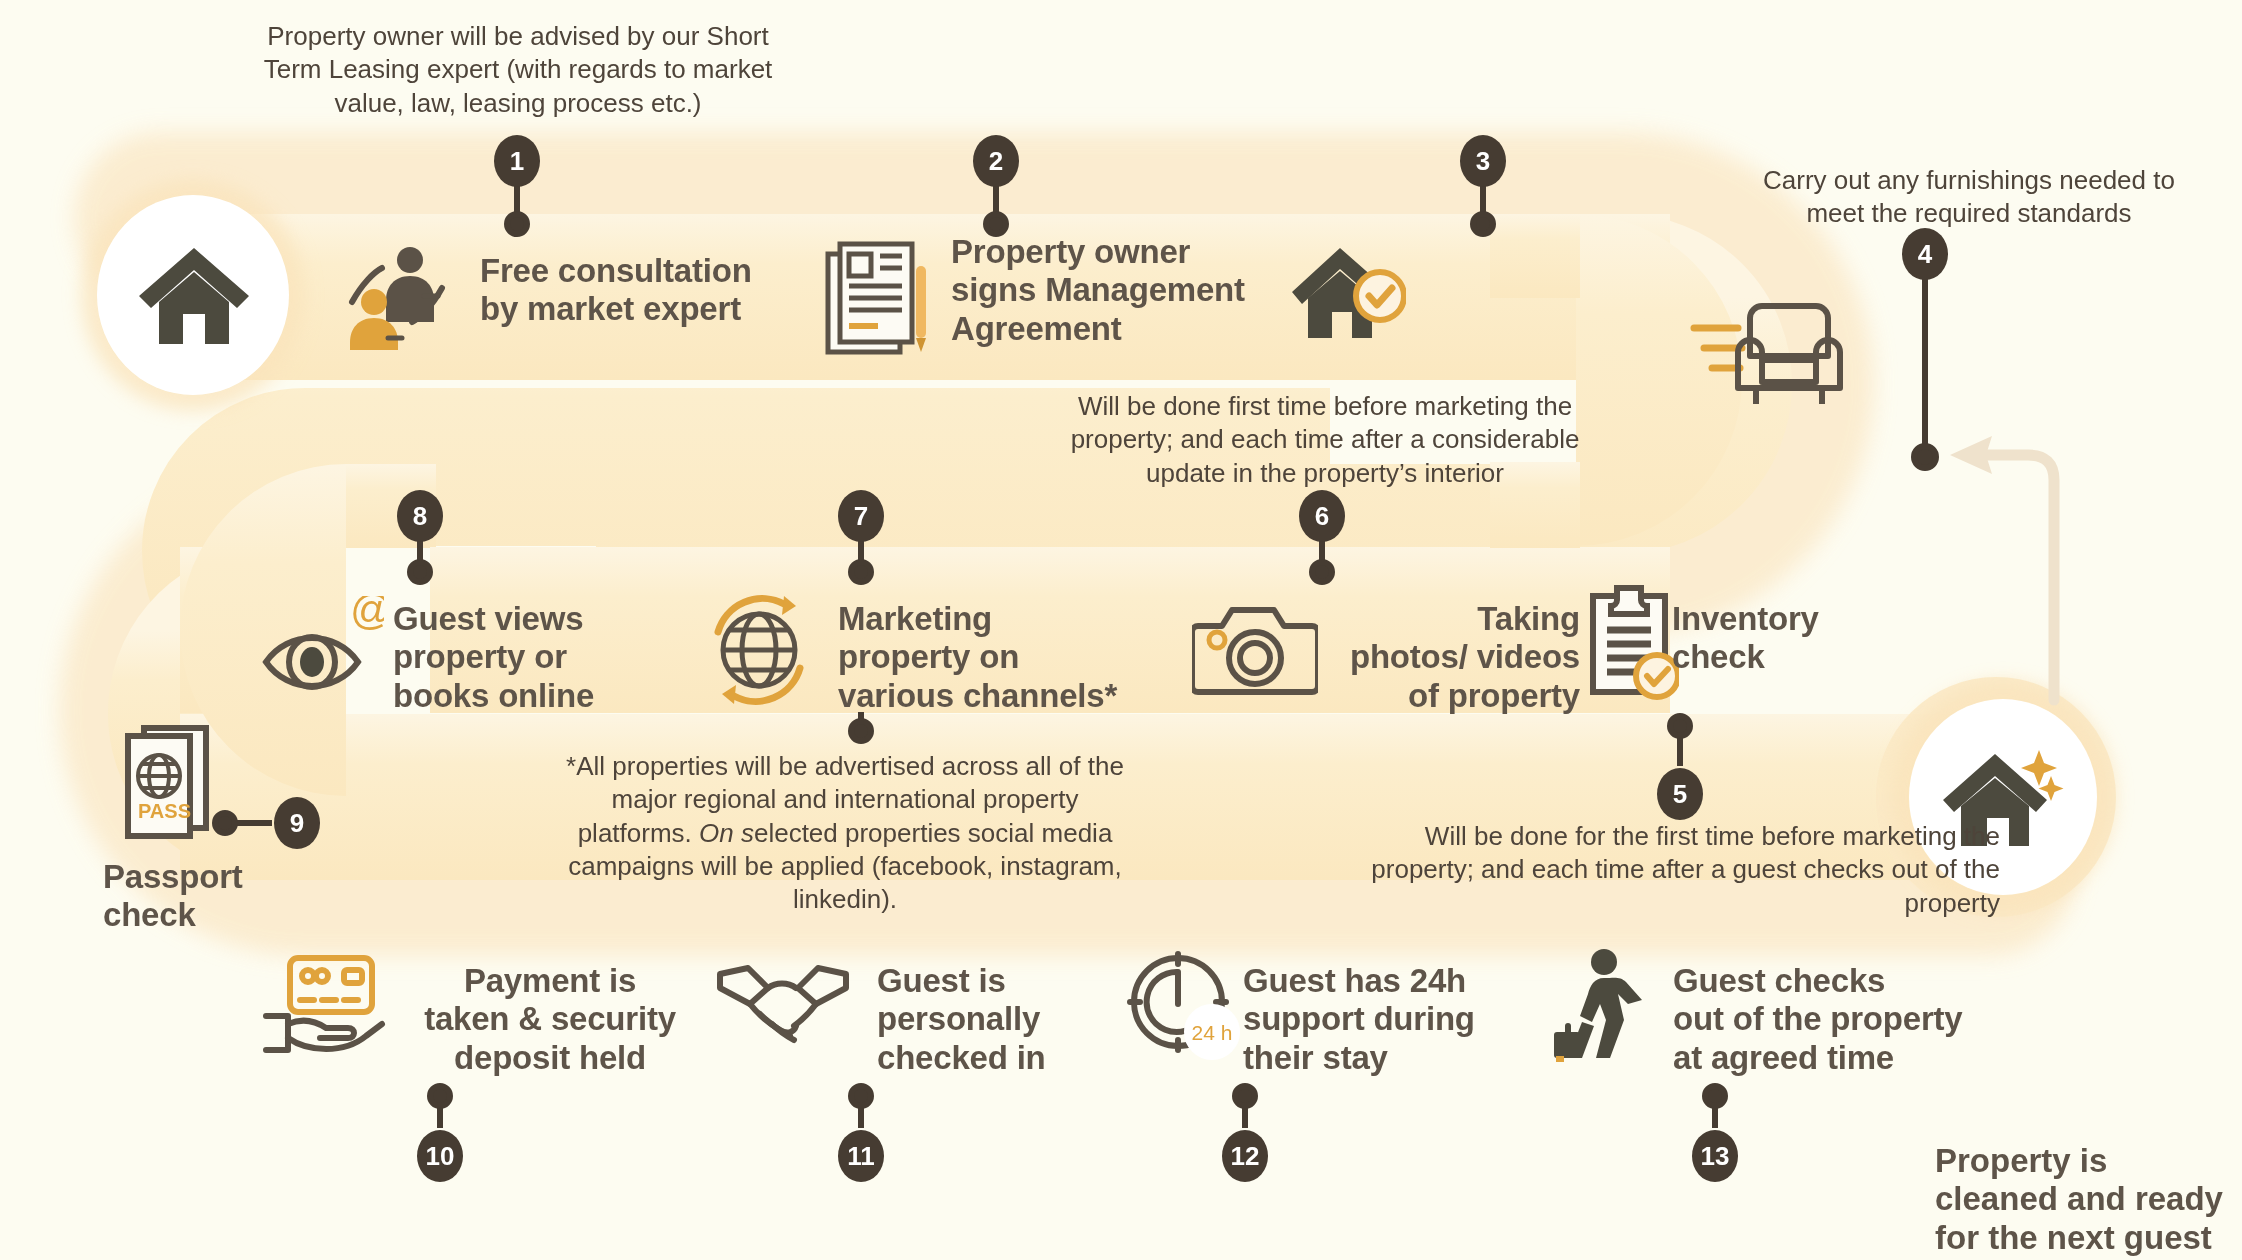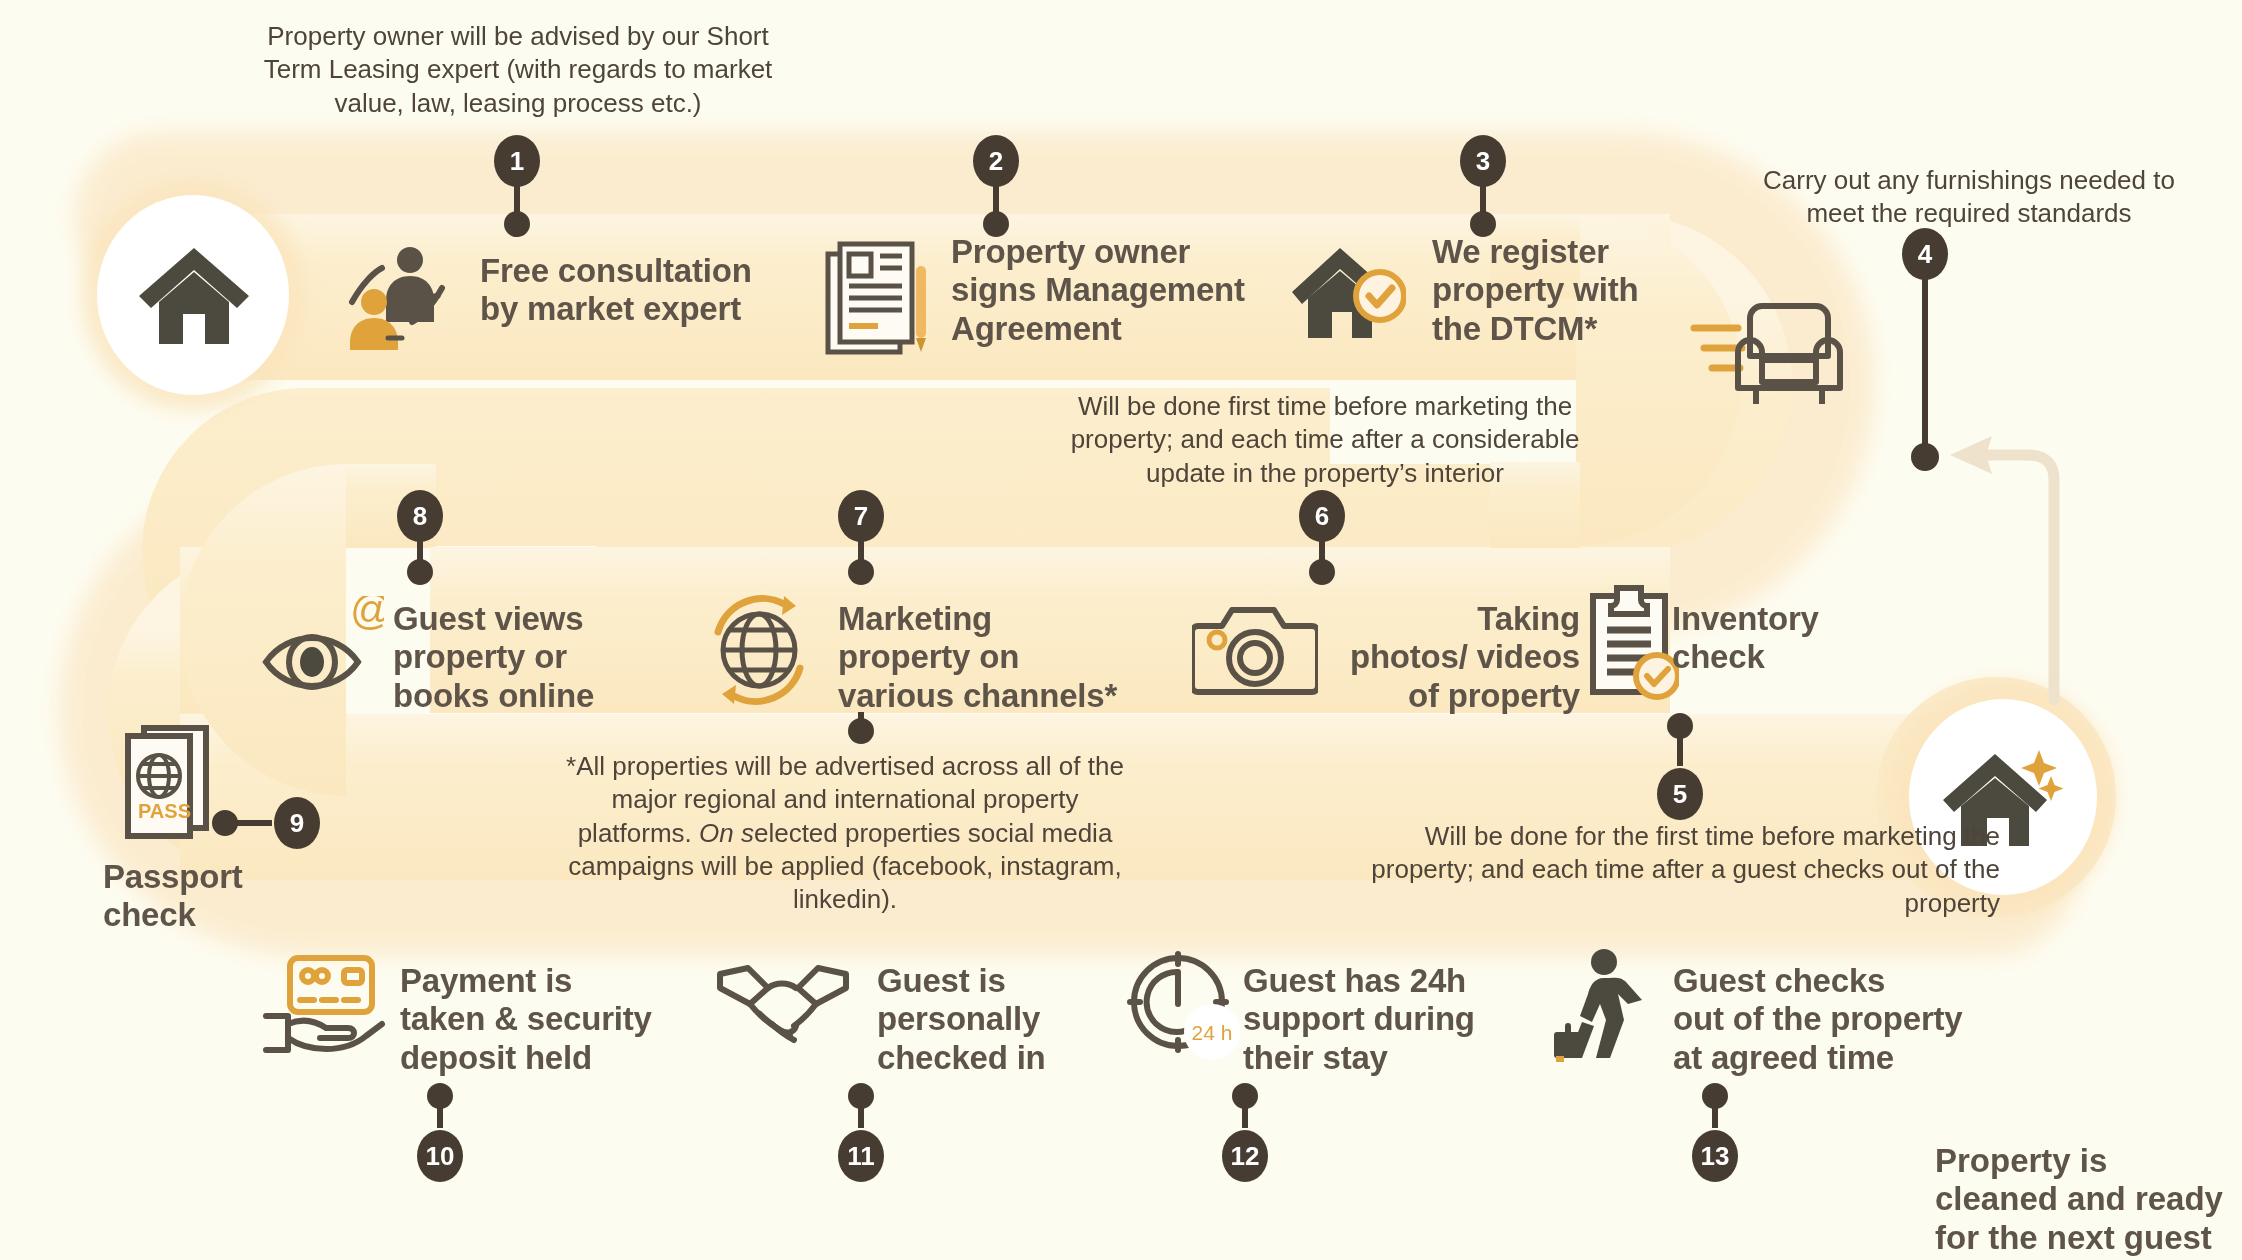--- a/index.html
+++ b/index.html
@@ -382,28 +382,27 @@
     <svg width="124" height="112" viewBox="0 0 124 112">
       <path d="M52 12 L104 58 L93 70 L52 34 L11 70 L0 58 Z" fill="#4c4a3e"></path>
       <path d="M18 64 L52 36 L86 64 V104 H66 V76 H44 V104 H18 Z" fill="#4c4a3e"></path>
       <path d="M96 8 l5 13 l13 5 l-13 5 l-5 13 l-5 -13 l-13 -5 l13 -5 z" fill="#e0a33c"></path>
       <path d="M116 34 l3.5 9 l9 3.5 l-9 3.5 l-3.5 9 l-3.5 -9 l-9 -3.5 l9 -3.5 z" fill="#e0a33c" transform="translate(-8,0)"></path>
     </svg>
   </div>
 
   <div class="steplabel" style="left:480px;top:252px;width:300px;">Free consultation<br>by market expert</div>
   <div class="steplabel" style="left:951px;top:233px;width:320px;">Property owner<br>signs Management<br>Agreement</div>
-  <div class="steplabel" style="left:1432px;top:233px;width:280px;">We register<br>property with<br>the DTCM*</div>
   <div class="steplabel" style="left:1672px;top:600px;width:230px;">Inventory<br>check</div>
 
   <div class="steplabel" style="left:1320px;top:600px;width:260px;text-align:right;">Taking<br>photos/ videos<br>of property</div>
   <div class="steplabel" style="left:838px;top:600px;width:300px;">Marketing<br>property on<br>various channels*</div>
   <div class="steplabel" style="left:393px;top:600px;width:250px;">Guest views<br>property or<br>books online</div>
   <div class="steplabel" style="left:103px;top:858px;width:220px;">Passport<br>check</div>
-  <div class="steplabel" style="left:400px;top:962px;width:300px;">Payment is<br>taken &amp; security<br>deposit held</div>
+  <div class="steplabel" style="left:400px;top:962px;width:300px;text-align:center;">Payment is<br>taken &amp; security<br>deposit held</div>
   <div class="steplabel" style="left:877px;top:962px;width:260px;">Guest is<br>personally<br>checked in</div>
   <div class="steplabel" style="left:1243px;top:962px;width:280px;">Guest has 24h<br>support during<br>their stay</div>
   <div class="steplabel" style="left:1673px;top:962px;width:340px;">Guest checks<br>out of the property<br>at agreed time</div>
 
   <div class="endlabel" style="left:1935px;top:1142px;width:320px;">Property is<br>cleaned and ready<br>for the next guest</div>
 
   <div class="badge" style="left:494px;top:135px;">1</div>
   <div class="badge" style="left:973px;top:135px;">2</div>
   <div class="badge" style="left:1460px;top:135px;">3</div>
   <div class="badge" style="left:1902px;top:228px;">4</div>

